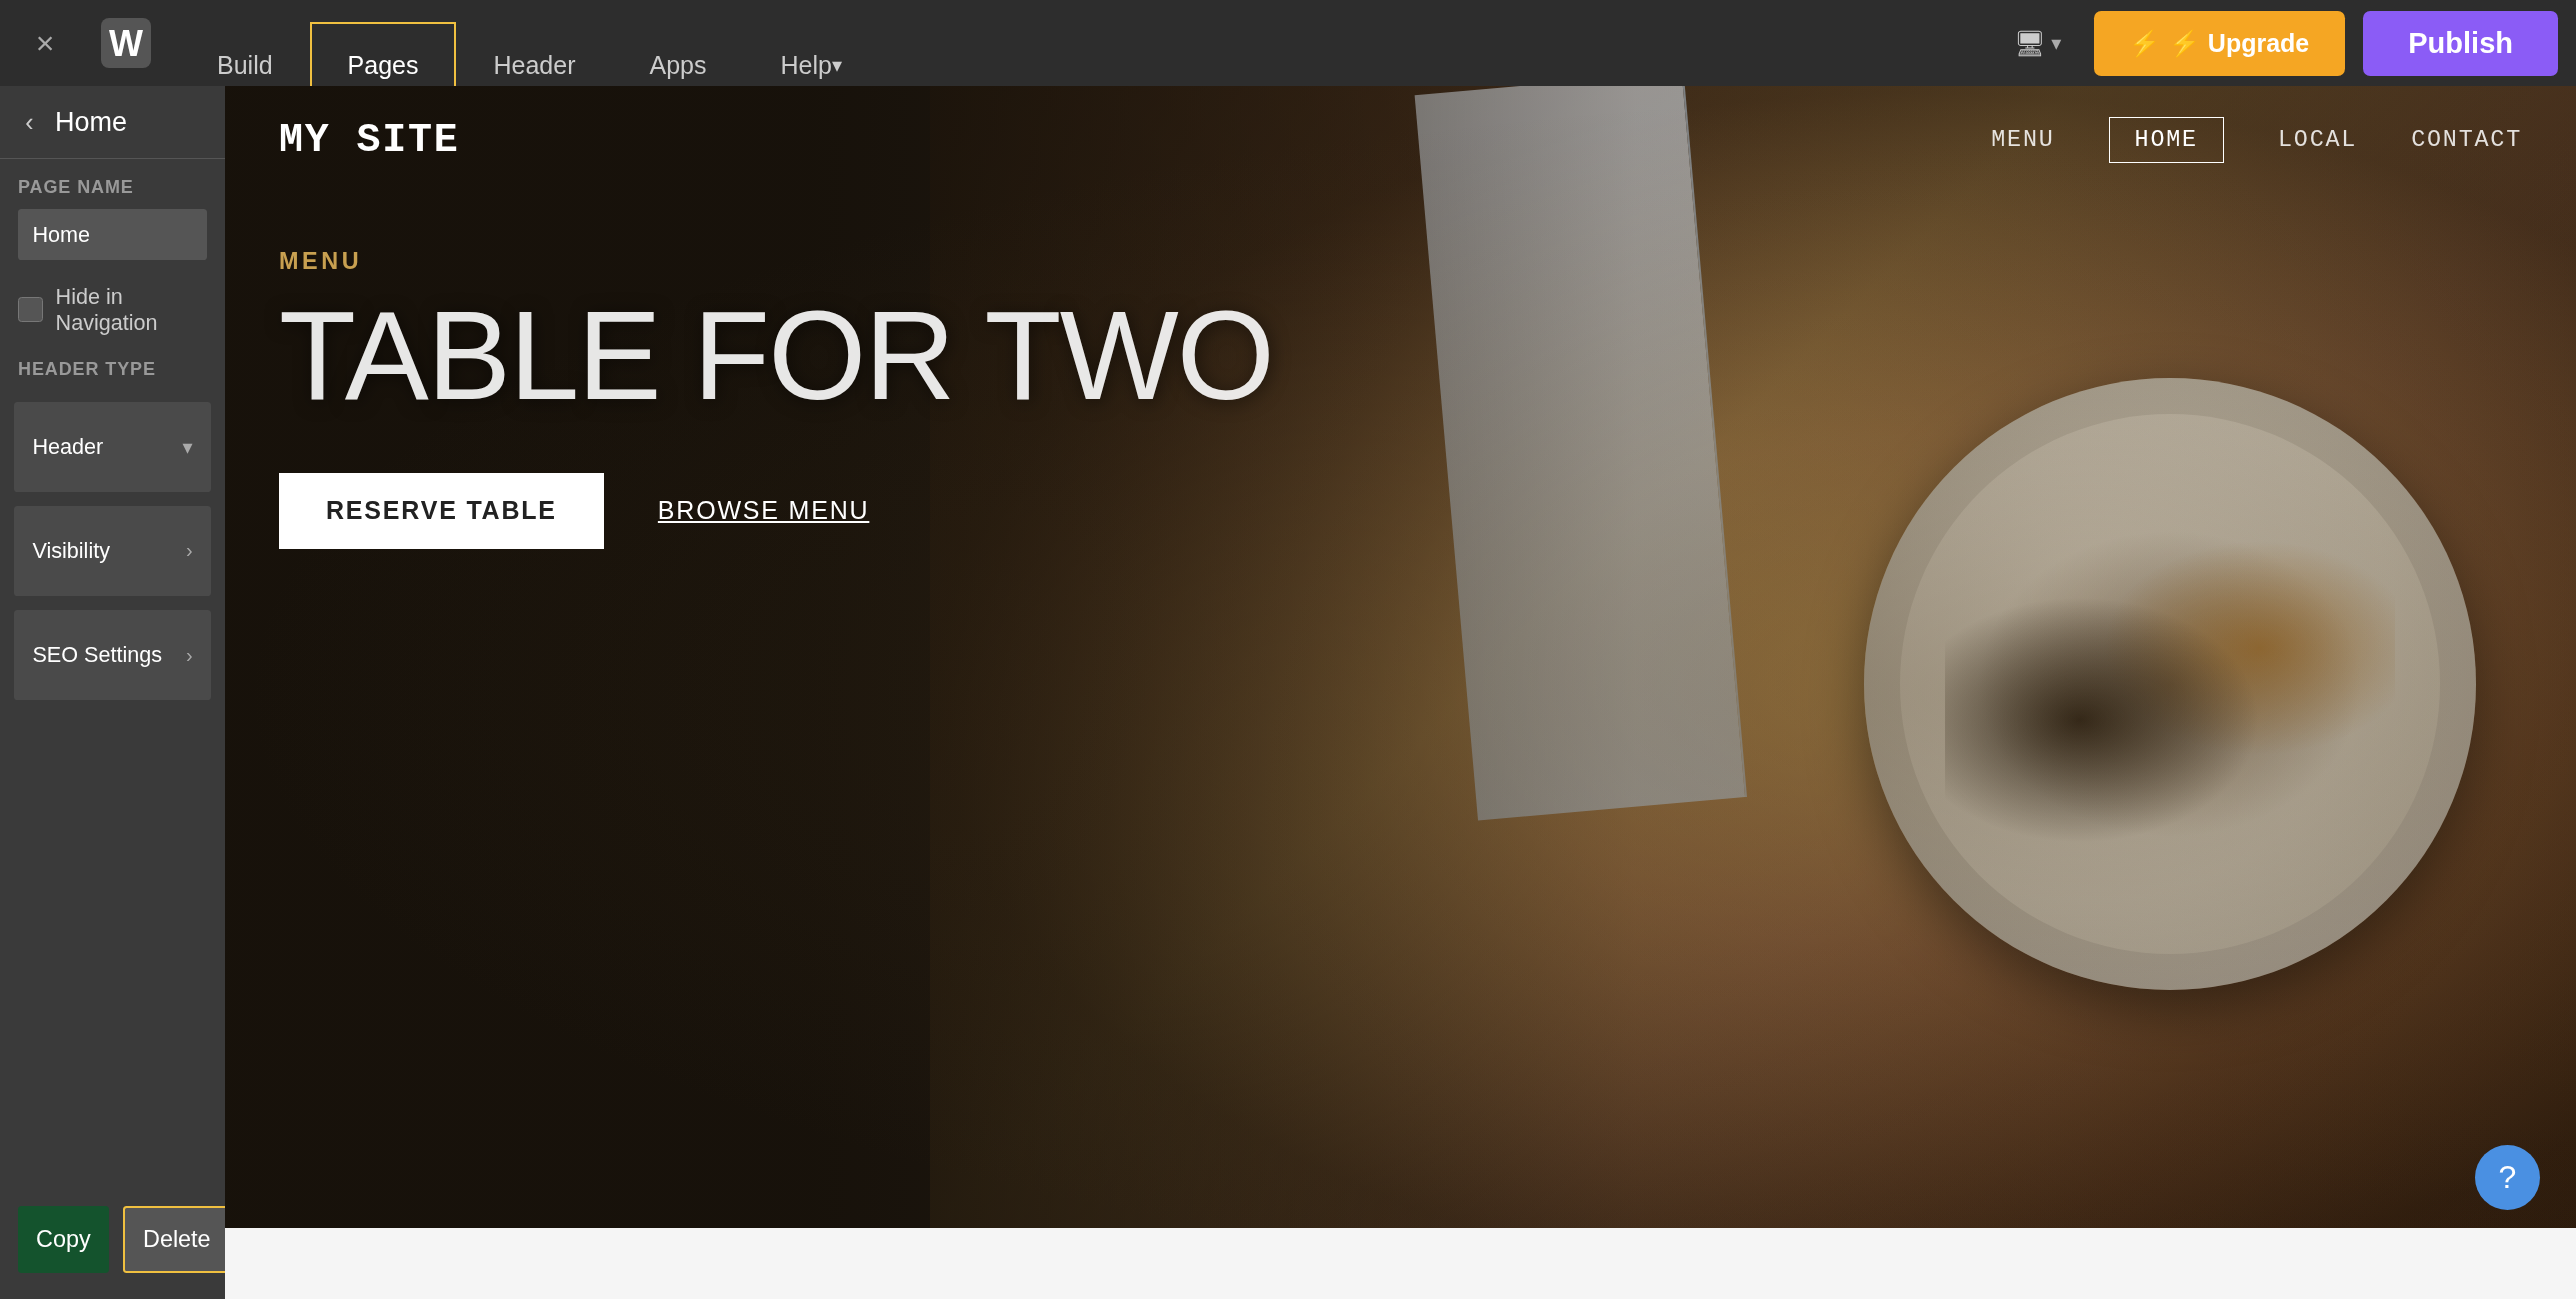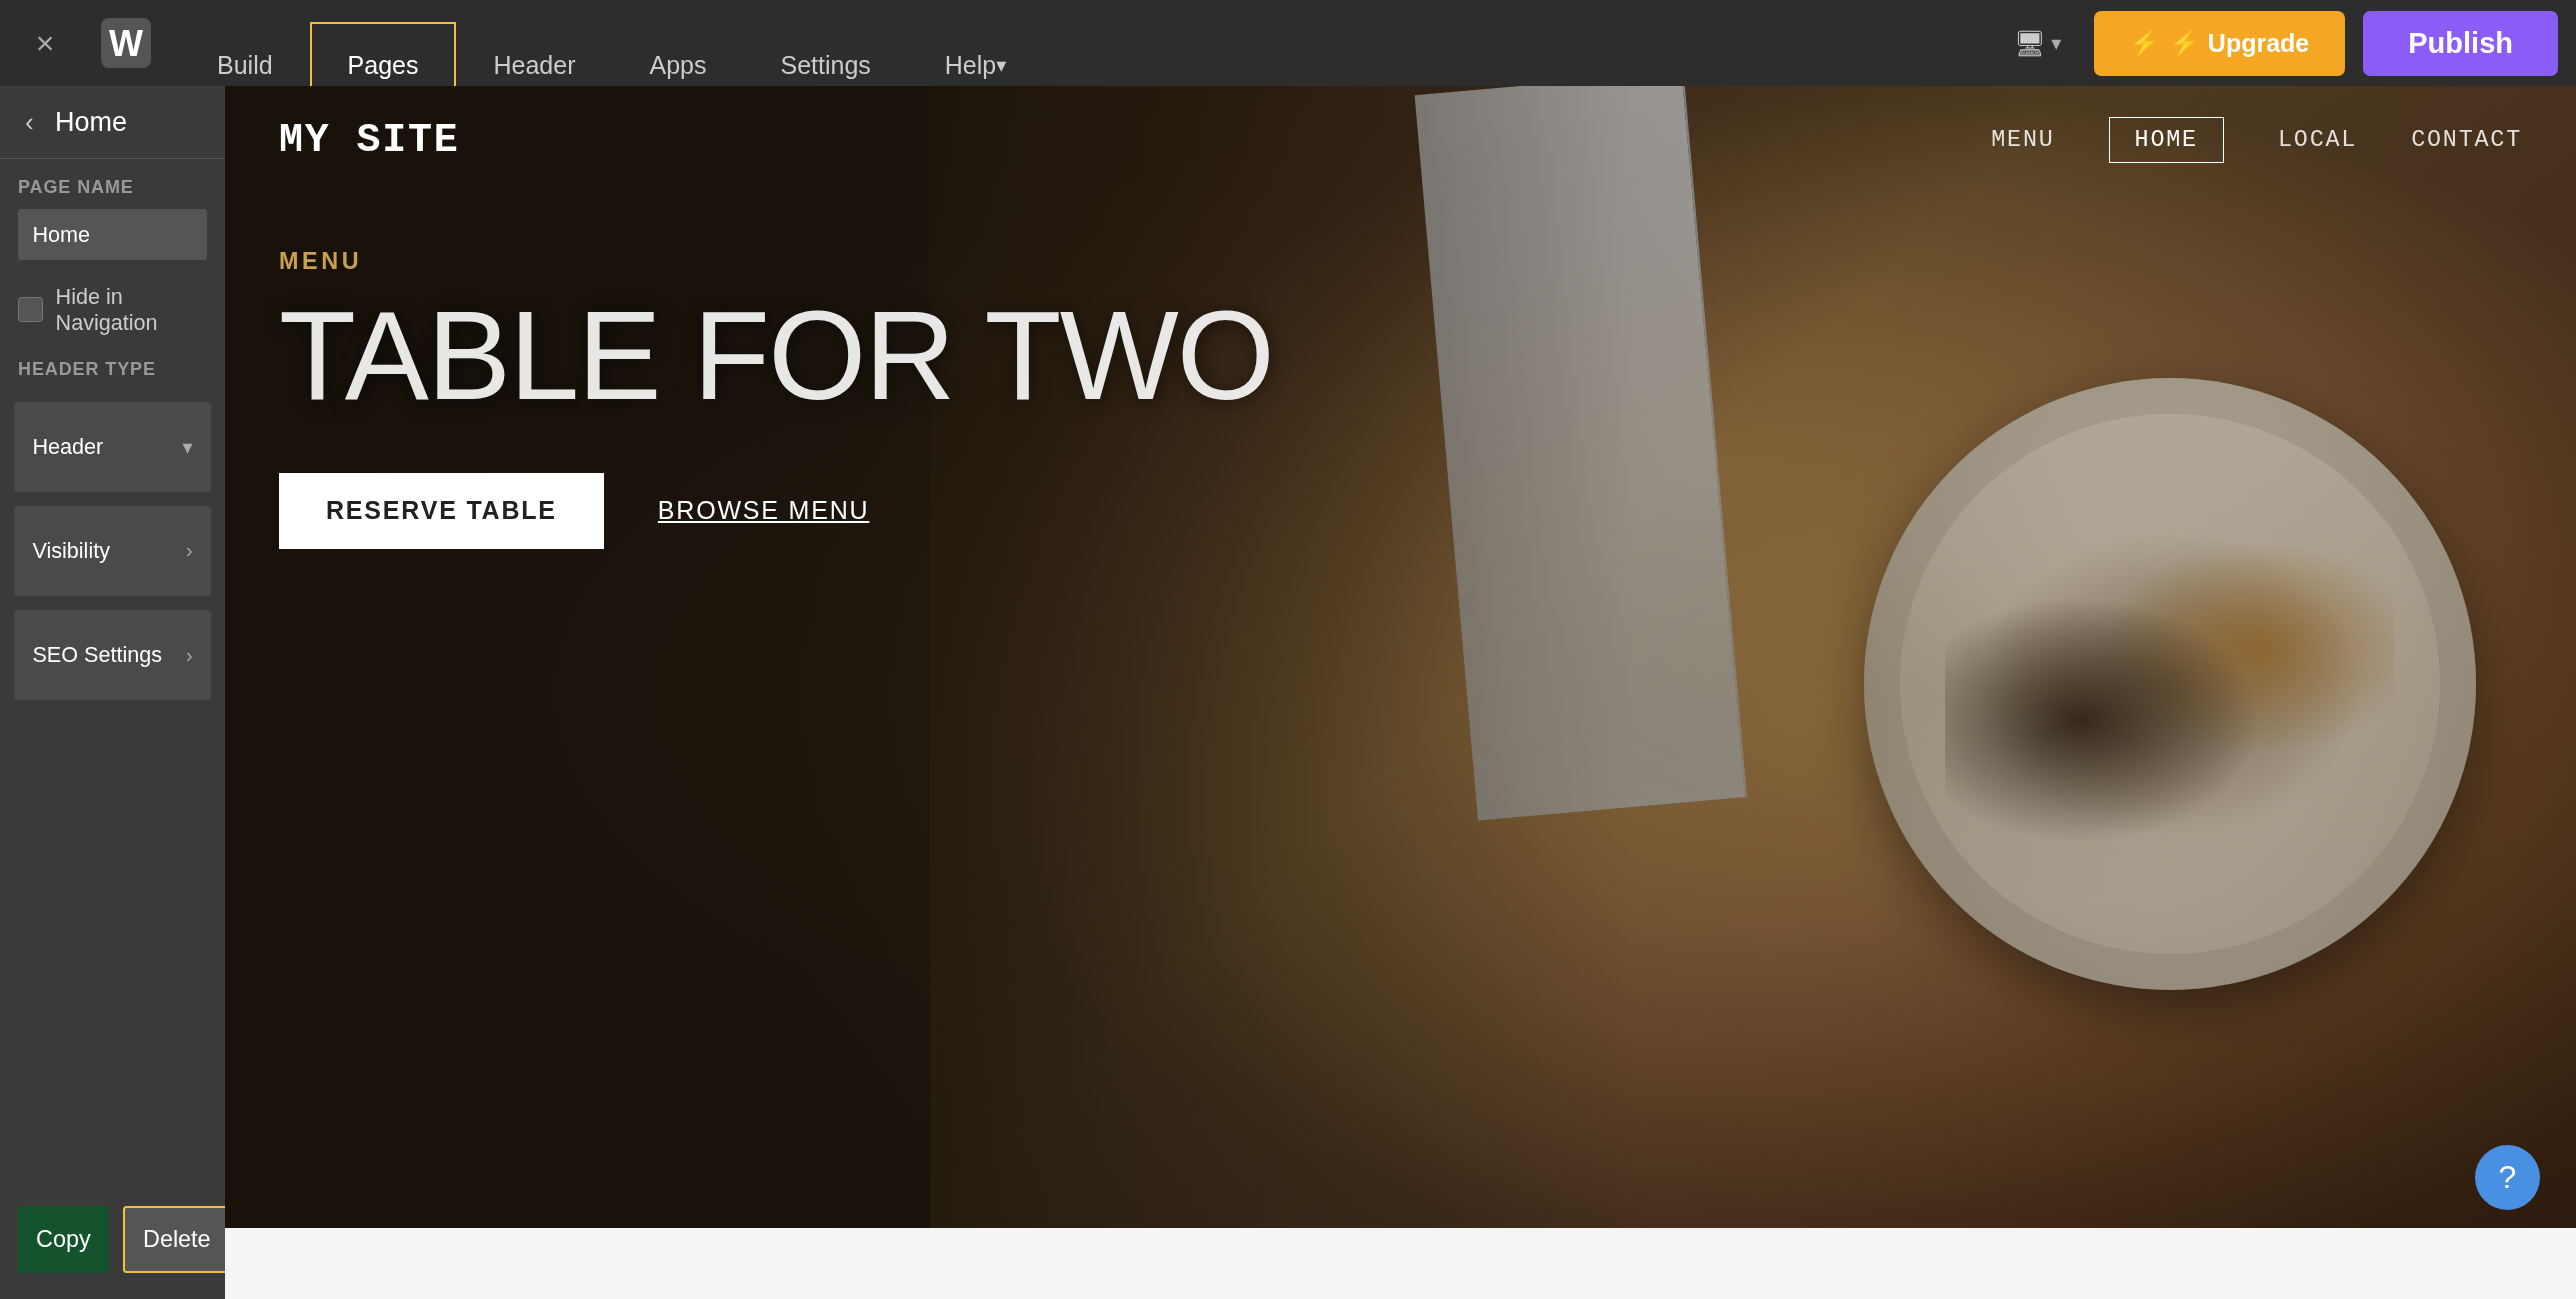--- a/index.html
+++ b/index.html
@@ -435,23 +435,20 @@
       <span>Build</span>
     </div>
     <div class="nav-item active">
       <span>Pages</span>
     </div>
     <div class="nav-item">
       <span>Header</span>
     </div>
     <div class="nav-item">
       <span>Apps</span>
-    </div>
-    <div class="nav-item">
-      <span>Settings</span>
     </div>
     <div class="nav-item has-arrow">
       <span>Help</span>
     </div>
   </div>
   <div class="nav-right">
     <div class="nav-device-btn">
       <span>🖥</span>
       <span style="font-size:20px;color:#aaa;">▾</span>
     </div>

